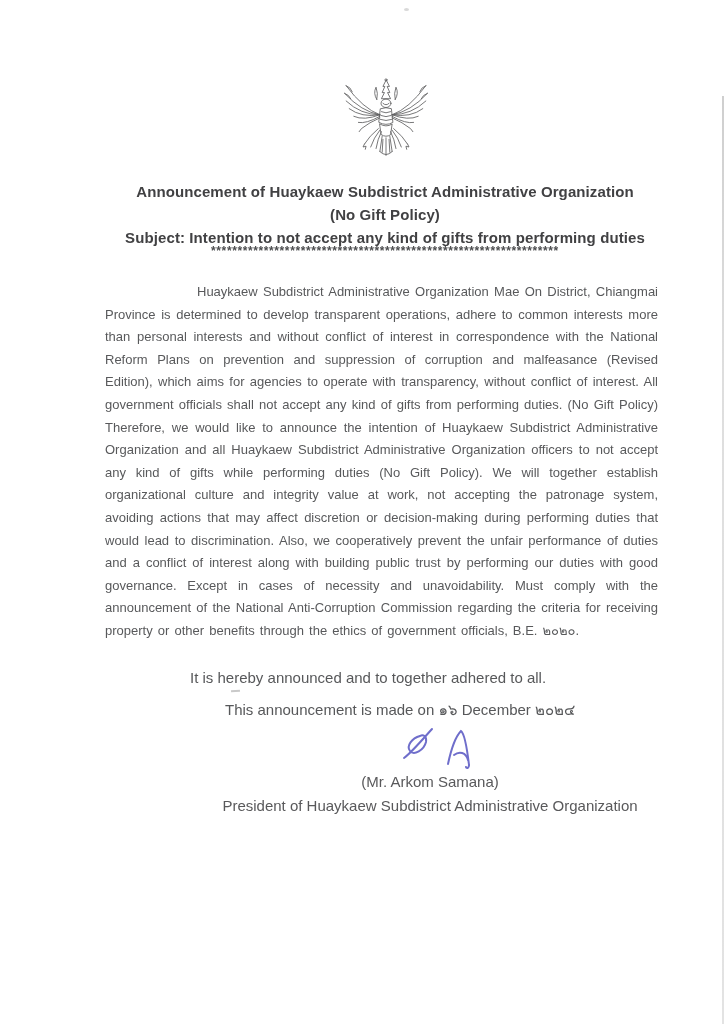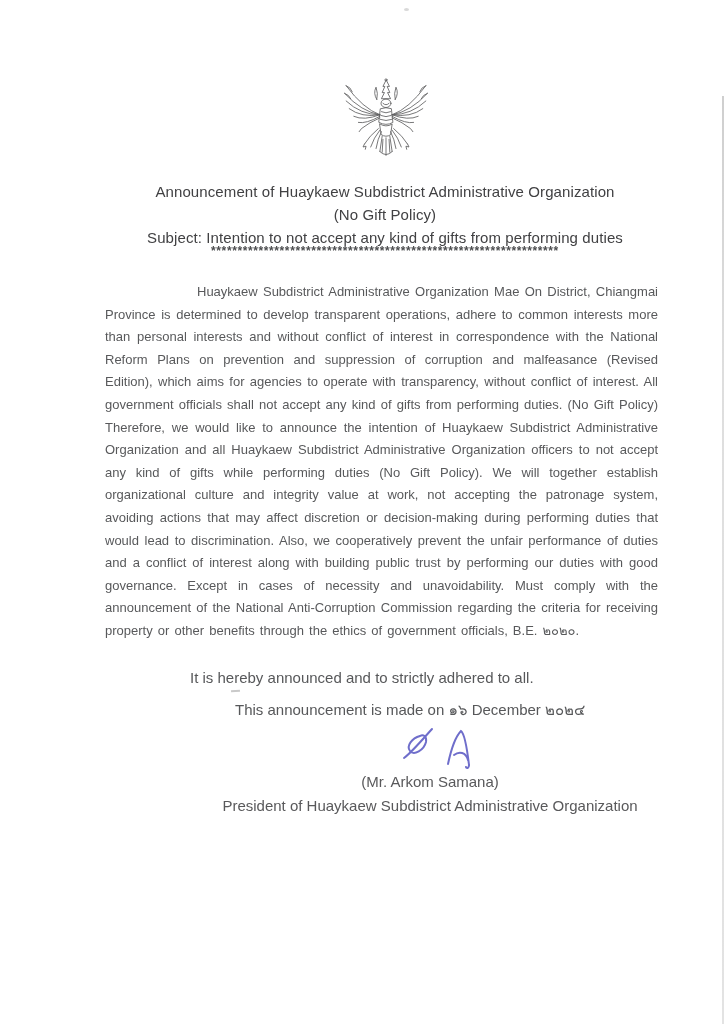--- a/index.html
+++ b/index.html
@@ -47,21 +47,21 @@
     width: 92px;
     height: 92px;
   }
   .title-block {
     position: absolute;
     left: 46px;
     top: 180px;
     width: 678px;
     text-align: center;
     color: #414143;
-    font-weight: 400;
+    font-weight: 700;
     font-size: 15px;
     line-height: 23px;
     letter-spacing: 0.1px;
   }
   .divider {
     position: absolute;
     left: 46px;
     top: 244px;
     width: 678px;
     text-align: center;
@@ -85,21 +85,21 @@
   }
   .closing-1 {
     position: absolute;
     left: 190px;
     top: 669px;
     font-size: 15px;
     color: #57585a;
   }
   .closing-2 {
     position: absolute;
-    left: 235px;
+    left: 225px;
     top: 698px;
     font-size: 15px;
     color: #57585a;
   }
   .signature {
     position: absolute;
     left: 396px;
     top: 724px;
     width: 88px;
     height: 48px;
@@ -176,21 +176,21 @@
 
   <div class="title-block">
     <div>Announcement of Huaykaew Subdistrict Administrative Organization</div>
     <div>(No Gift Policy)</div>
     <div>Subject: Intention to not accept any kind of gifts from performing duties</div>
   </div>
   <div class="divider">******************************************************************</div>
 
   <p class="body-par">Huaykaew Subdistrict Administrative Organization Mae On District, Chiangmai Province is determined to develop transparent operations, adhere to common interests more than personal interests and without conflict of interest in correspondence with the National Reform Plans on prevention and suppression of corruption and malfeasance (Revised Edition), which aims for agencies to operate with transparency, without conflict of interest. All government officials shall not accept any kind of gifts from performing duties. (No Gift Policy) Therefore, we would like to announce the intention of Huaykaew Subdistrict Administrative Organization and all Huaykaew Subdistrict Administrative Organization officers to not accept any kind of gifts while performing duties (No Gift Policy). We will together establish organizational culture and integrity value at work, not accepting the patronage system, avoiding actions that may affect discretion or decision-making during performing duties that would lead to discrimination. Also, we cooperatively prevent the unfair performance of duties and a conflict of interest along with building public trust by performing our duties with good governance. Except in cases of necessity and unavoidability. Must comply with the announcement of the National Anti-Corruption Commission regarding the criteria for receiving property or other benefits through the ethics of government officials, B.E. ๒๐๒๐.</p>
 
-  <div class="closing-1">It is hereby announced and to strictly adhered to all.</div>
+  <div class="closing-1">It is hereby announced and to together adhered to all.</div>
   <div class="closing-2">This announcement is made on ๑๖ December ๒๐๒๔</div>
 
   <div class="signature">
     <svg width="88" height="48" viewBox="0 0 88 48" fill="none" xmlns="http://www.w3.org/2000/svg">
       <g stroke="#6f6ecb" stroke-width="2" stroke-linecap="round" fill="none">
 
         <path d="M8,34 C16,28 26,16 36,5"></path>
         <path d="M24,12 C16,14 10,22 14,27 C18,32 28,26 30,18 C31,12 27,10 24,12 Z"></path>
 
         <path d="M52,40 C55,26 60,12 65,7 C69,10 71,24 73,41"></path>

